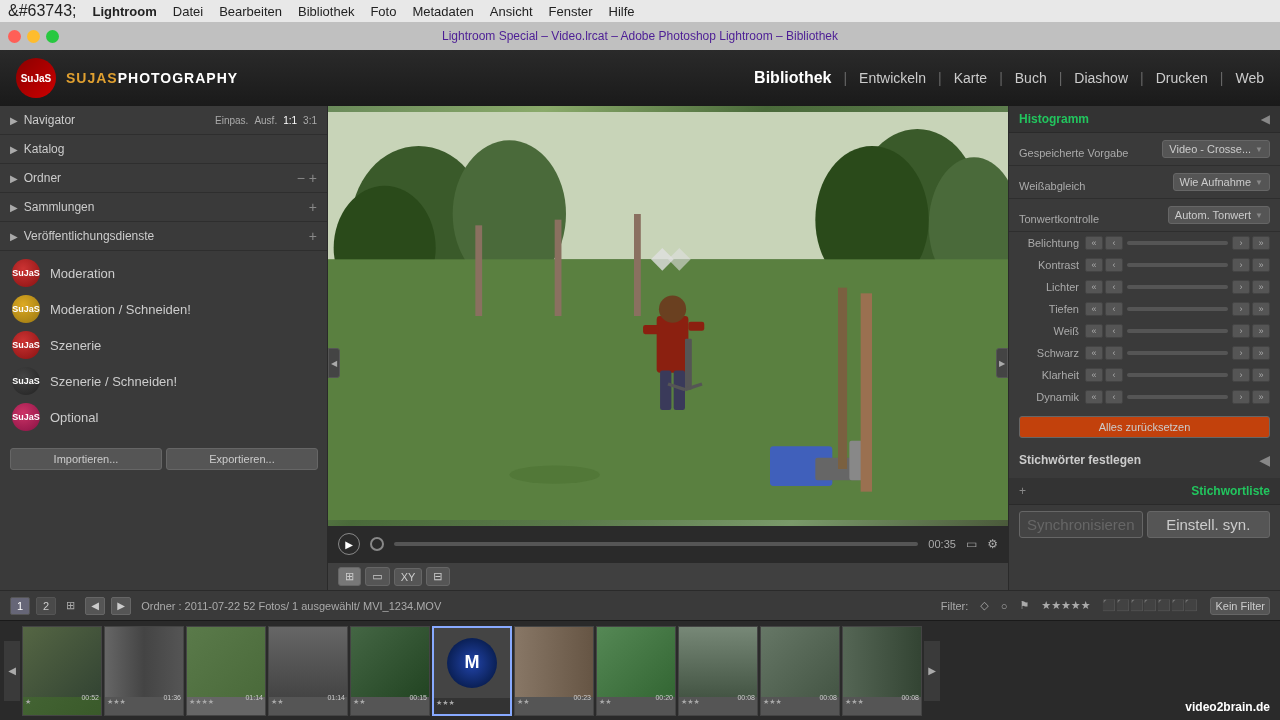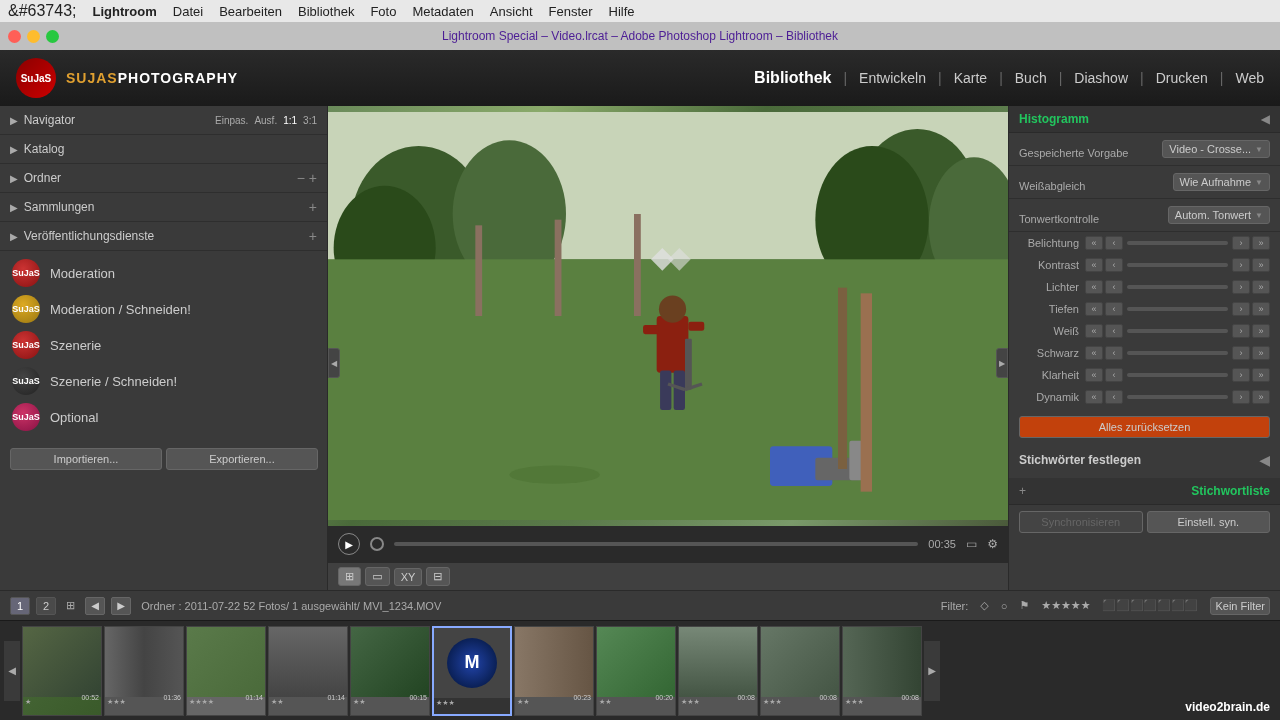--- a/index.html
+++ b/index.html
@@ -303,21 +303,21 @@
       gap: 4px;
       padding: 6px 10px;
     }
     .sync-btn {
       flex: 1;
       padding: 4px;
       background: #555;
       border: 1px solid #666;
       border-radius: 3px;
       color: #ccc;
-      font-size: 11px;
+      font-size: 15px;
       text-align: center;
       cursor: pointer;
     }
     .sync-btn.disabled { color: #666; background: #444; }
 
     
     .status-bar {
       height: 30px;
       background: #3a3a3a;
       border-top: 1px solid #2a2a2a;

